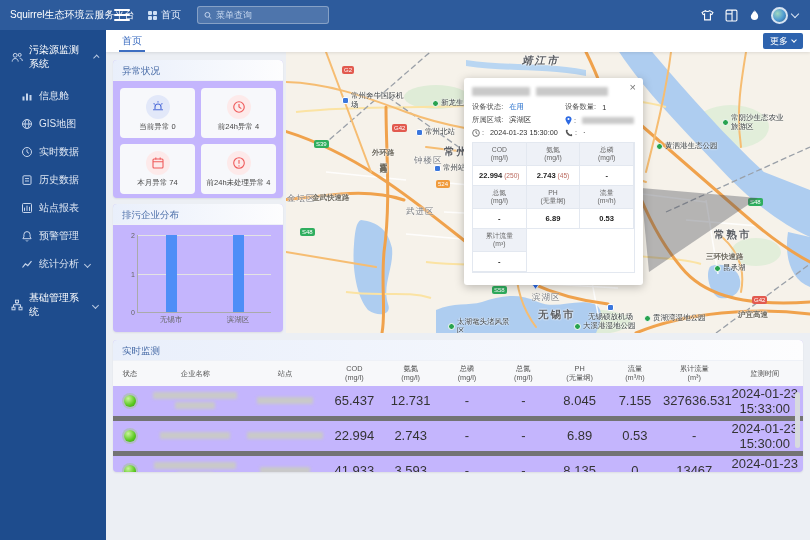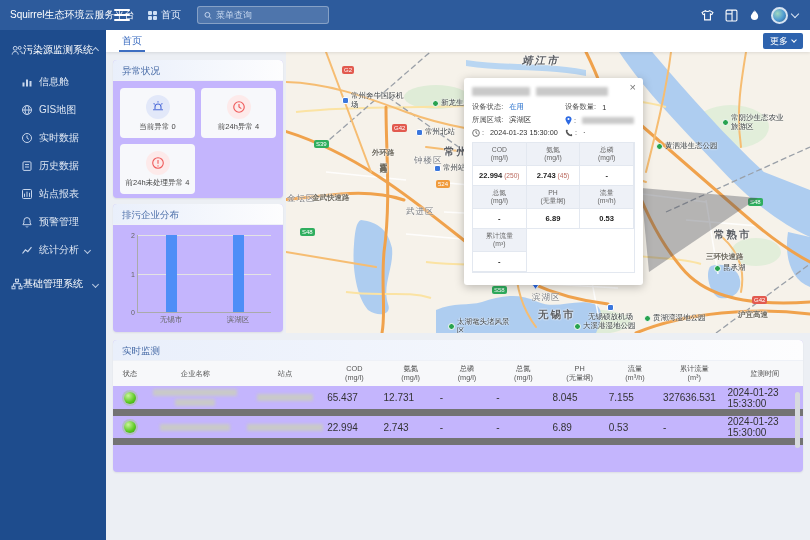--- a/index.html
+++ b/index.html
@@ -17,21 +17,21 @@
   #searchbox { margin-left:16px; width:132px; height:18px; background:rgba(255,255,255,.16); border:1px solid rgba(255,255,255,.32); border-radius:3px; display:flex; align-items:center; padding:0 6px; gap:4px; }
   #searchbox input { background:transparent; border:none; outline:none; color:#fff; font-size:9px; width:100%; }
   #searchbox input::placeholder { color:#c6d7ef; }
   #topbar-right { margin-left:auto; display:flex; align-items:center; gap:11px; padding-right:12px; }
   #topbar-right svg { display:block; }
   #avatar { width:17px; height:17px; border-radius:50%; background:radial-gradient(circle at 35% 35%, #9fd8c0, #4e9ad1 55%, #27567f); border:2px solid #d8e4f2; }
   .chev { width:6px; height:6px; border-right:1.5px solid #dbe6f5; border-bottom:1.5px solid #dbe6f5; transform:rotate(45deg); margin-top:-3px; }
 
   
   #sidebar { position:absolute; left:0; top:30px; width:106px; height:510px; background:#1e4c8d; color:#dfe7f3; z-index:20; }
-  .sb-group { display:flex; align-items:center; padding:13px 8px 11px 11px; font-size:10px; color:#fff; cursor:pointer; }
+  .sb-group { display:flex; align-items:center; gap:6px; padding:13px 8px 11px 11px; font-size:10px; color:#fff; cursor:pointer; }
   .sb-item { display:flex; align-items:center; gap:6px; padding:7px 16px 7px 21px; font-size:10px; cursor:pointer; }
   .sb-caret { margin-left:auto; width:5px; height:5px; border-right:1.2px solid #b9c9e2; border-bottom:1.2px solid #b9c9e2; }
   .caret-up { transform:rotate(-135deg); }
   .caret-down { transform:rotate(45deg); }
   .sb-ic { width:12px; height:12px; flex:0 0 12px; color:#c8d6ec; }
   .sb-ic svg { width:12px; height:12px; }
 
   
   #main { position:absolute; left:106px; top:30px; width:704px; height:510px; background:#eceff4; }
   #tabbar { position:absolute; left:0; top:0; width:704px; height:22px; background:#fff; box-shadow:0 1px 3px rgba(0,0,0,.10); z-index:12; }
@@ -88,21 +88,21 @@
   #popup-metrics { margin-top:5px; border:1px solid #e3e8f0; display:grid; grid-template-columns:1fr 1fr 1fr; }
   .pm-h { background:#eef1f7; border-right:1px solid #e3e8f0; border-bottom:1px solid #e3e8f0; text-align:center; font-size:6.8px; color:#666; padding:3px 0 2px; line-height:1.25; }
   .pm-v { border-right:1px solid #e3e8f0; border-bottom:1px solid #e3e8f0; text-align:center; font-size:7.6px; color:#222; font-weight:bold; padding:5px 0; }
   .pm-v .sub { font-weight:normal; color:#bb6a5f; font-size:6.6px; }
   .pm-empty { border:none; }
 
   
   #panel-table { left:7px; top:310px; width:690px; height:132px; }
   #rt-table { width:100%; border-collapse:collapse; table-layout:fixed; }
   #rt-table th { font-size:7.3px; color:#555; font-weight:normal; background:#f7f8fa; padding:3px 1px; line-height:1.3; }
-  #rt-table td { font-size:10px; color:#333; padding:0 1px; height:27px; border-bottom:7px solid #737373; }
+  #rt-table td { font-size:13px; color:#333; text-align:center; padding:0 1px; height:27px; border-bottom:5px solid #737373; }
   td.time { font-size:7.2px; color:#555; }
   .status-dot { width:12px; height:12px; border-radius:50%; margin:0 auto;
     background:radial-gradient(circle at 35% 30%, #c9f39b, #59c81f 60%, #379e0c);
     box-shadow:0 0 0 2px rgba(126,211,33,.25); }
   .bars { display:flex; flex-direction:column; align-items:center; gap:3px; }
   #tbl-scroll { position:absolute; right:3px; top:52px; width:5px; height:56px; background:#d7dade; border-radius:3px; cursor:pointer; }
 </style>
 </head>
 <body>
 
@@ -250,20 +250,31 @@
           <div class="lbl">当前异常 0</div>
         </div>
         <div class="card">
           <div class="circ red">
             <svg viewBox="0 0 12 12" fill="none" stroke="currentColor" stroke-width="1" width="14" height="14">
               <circle cx="6" cy="6" r="4.5"></circle>
               <path d="M6 3.4V6l2 1.4"></path>
             </svg>
           </div>
           <div class="lbl">前24h异常 4</div>
+        </div>
+        <div class="card">
+          <div class="circ red">
+            <svg viewBox="0 0 14 14" fill="none" stroke="currentColor" stroke-width="1.1" width="14" height="14">
+              <rect x="2" y="3" width="10" height="9" rx="1"></rect>
+              <line x1="2" y1="5.8" x2="12" y2="5.8"></line>
+              <line x1="4.8" y1="1.6" x2="4.8" y2="3.6"></line>
+              <line x1="9.2" y1="1.6" x2="9.2" y2="3.6"></line>
+            </svg>
+          </div>
+          <div class="lbl">本月异常 74</div>
         </div>
         <div class="card">
           <div class="circ red">
             <svg viewBox="0 0 14 14" fill="none" stroke="currentColor" stroke-width="1.1" width="14" height="14">
               <circle cx="7" cy="7" r="5.3"></circle>
               <line x1="7" y1="4" x2="7" y2="7.8"></line>
               <circle cx="7" cy="9.9" r=".7" fill="currentColor" stroke="none"></circle>
             </svg>
           </div>
           <div class="lbl">前24h未处理异常 4</div>
@@ -617,17 +628,41 @@
             </td>
             <td>22.994</td>
             <td>2.743</td>
             <td>-</td>
             <td>-</td>
             <td>6.89</td>
             <td>0.53</td>
             <td>-</td>
             <td class="time">2024-01-23 15:30:00</td>
           </tr>
+          <tr>
+            <td>
+              <div class="status-dot"></div>
+            </td>
+            <td>
+              <div class="bars">
+                <span class="redact" style="width: 82px; height: 7px;"></span>
+                <span class="redact" style="width: 36px; height: 7px;"></span>
+              </div>
+            </td>
+            <td>
+              <div class="bars">
+                <span class="redact" style="width: 50px; height: 7px;"></span>
+              </div>
+            </td>
+            <td>41.933</td>
+            <td>3.593</td>
+            <td>-</td>
+            <td>-</td>
+            <td>8.135</td>
+            <td>0</td>
+            <td>13467</td>
+            <td class="time">2024-01-23 15:30:00</td>
+          </tr>
         </tbody>
     </table>
     <div id="tbl-scroll"></div>
   </div>
 </div>
 
 </body></html>

